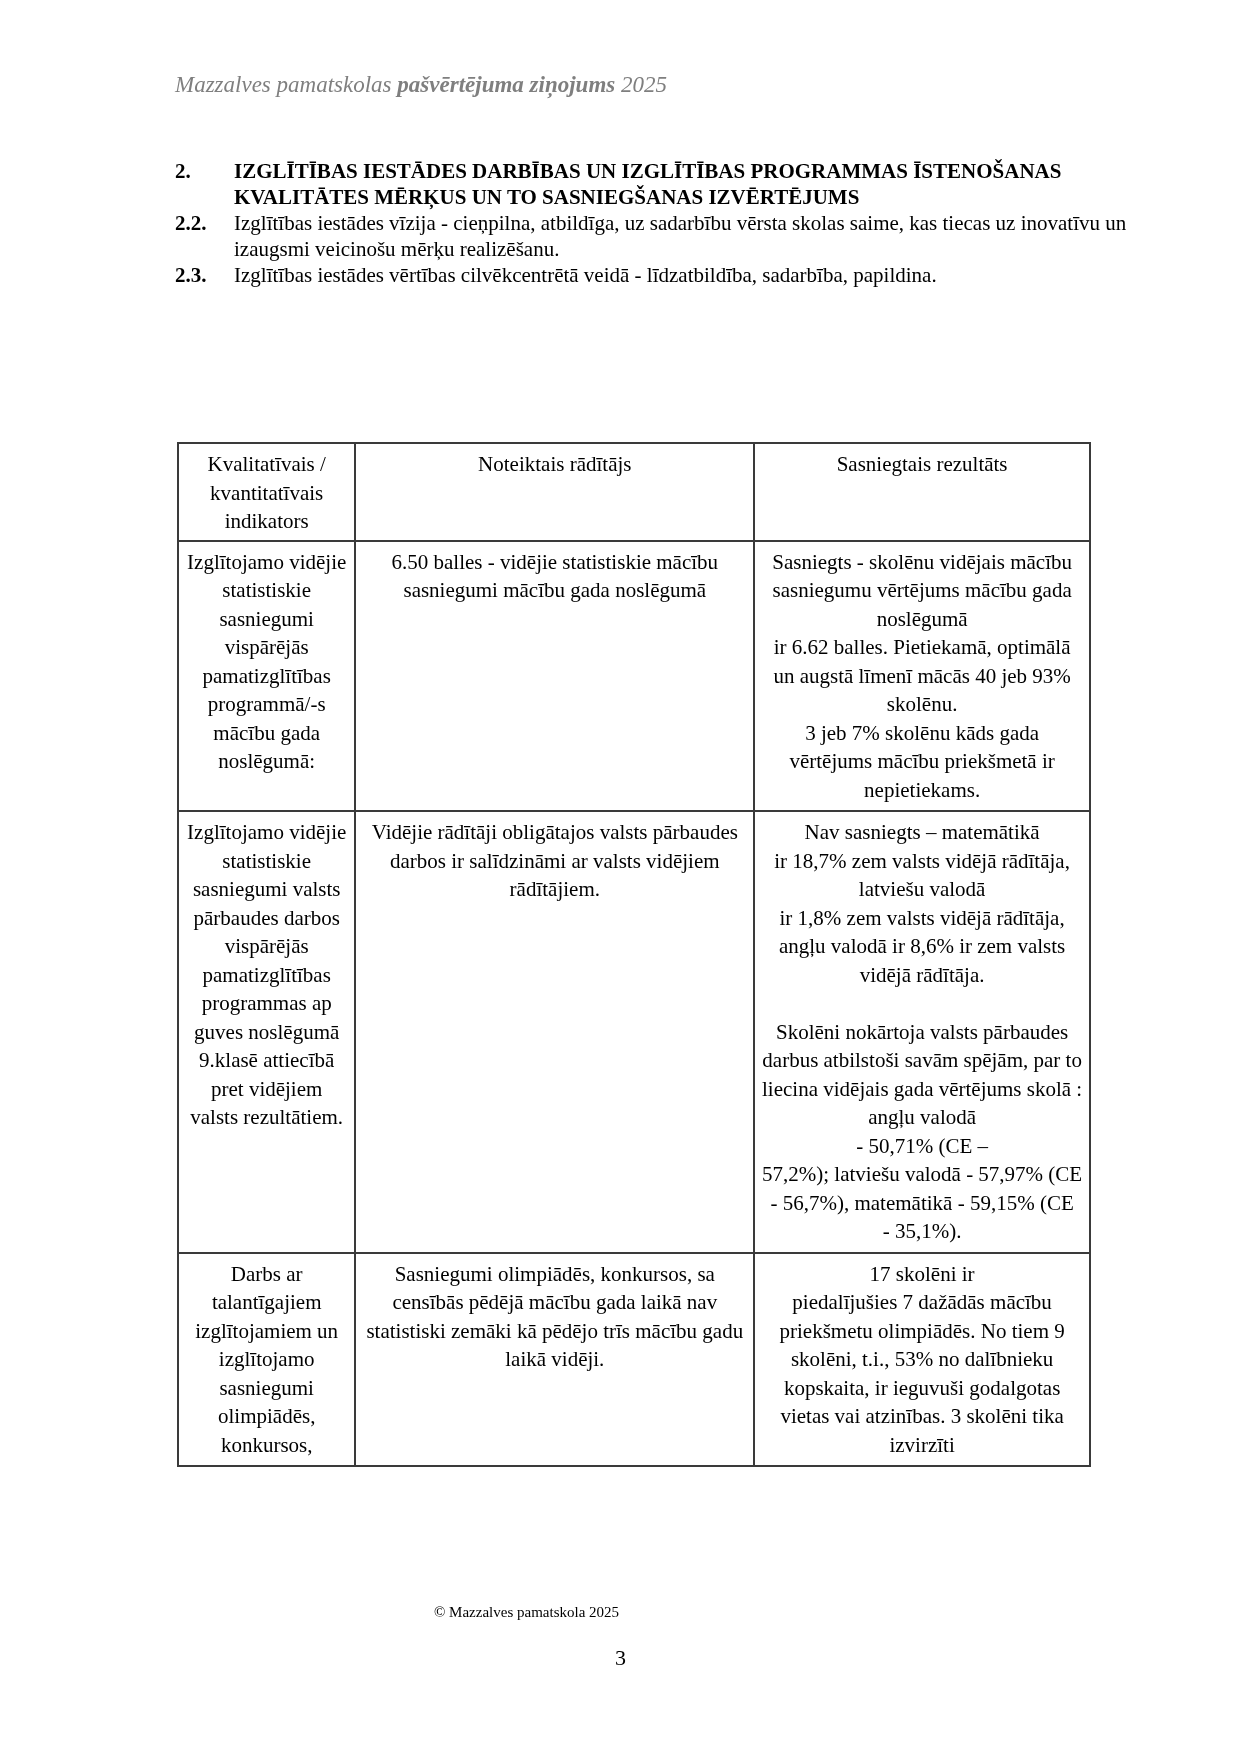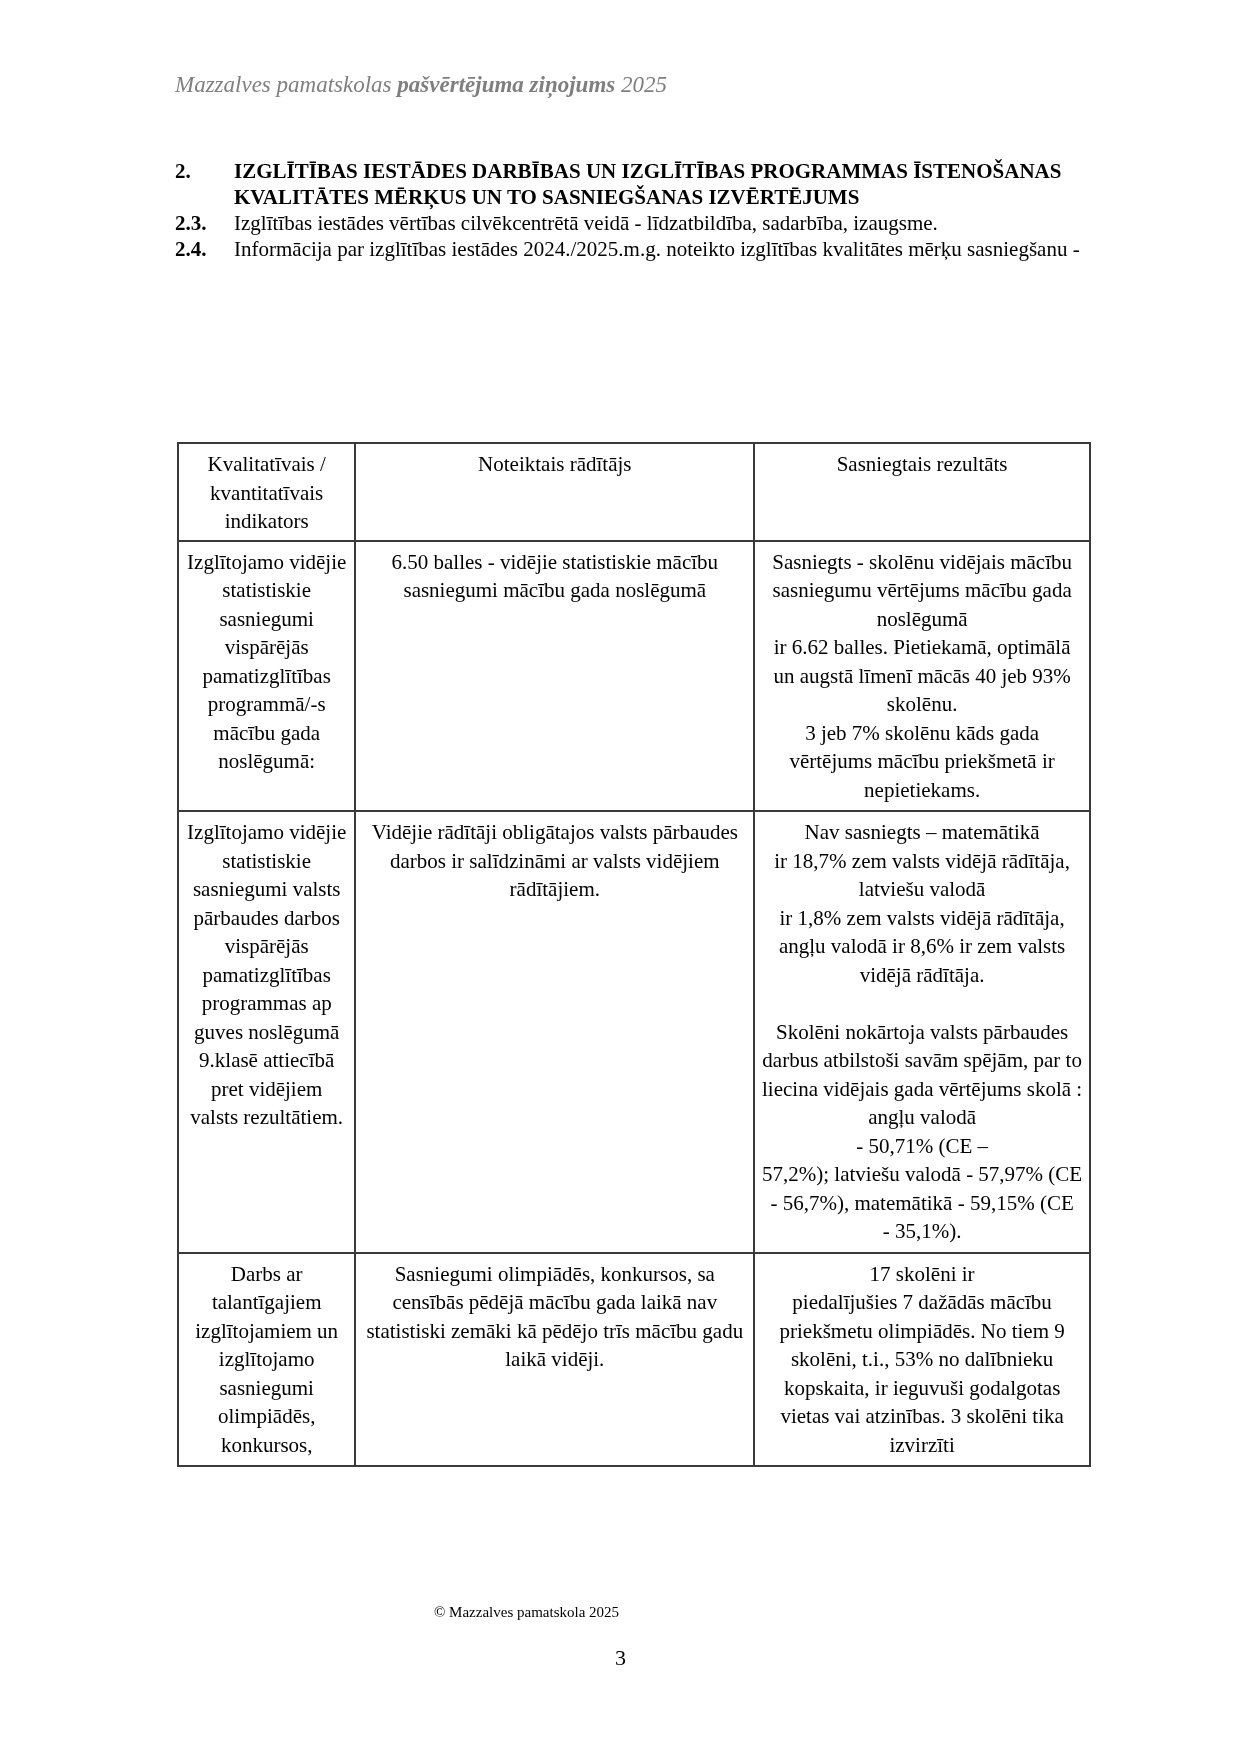--- a/index.html
+++ b/index.html
@@ -29,26 +29,26 @@
 <body>
 
 <div class="page-header"><span>Mazzalves pamatskolas </span><b>pašvērtējuma ziņojums</b><span> 2025</span></div>
 
 <div class="section">
   <div class="row heading">
     <div class="num">2.</div>
     <div class="txt">IZGLĪTĪBAS IESTĀDES DARBĪBAS UN IZGLĪTĪBAS PROGRAMMAS ĪSTENOŠANAS KVALITĀTES MĒRĶUS UN TO SASNIEGŠANAS IZVĒRTĒJUMS</div>
   </div>
   <div class="row">
-    <div class="num">2.3.</div>
-    <div class="txt">Izglītības iestādes vērtības cilvēkcentrētā veidā - līdzatbildība, sadarbība, izaugsme.</div>
+    <div class="num">2.2.</div>
+    <div class="txt">Izglītības iestādes vīzija - cieņpilna, atbildīga, uz sadarbību vērsta skolas saime, kas tiecas uz inovatīvu un izaugsmi veicinošu mērķu realizēšanu.</div>
   </div>
   <div class="row">
-    <div class="num">2.4.</div>
-    <div class="txt">Informācija par izglītības iestādes 2024./2025.m.g. noteikto izglītības kvalitātes mērķu sasniegšanu -</div>
+    <div class="num">2.3.</div>
+    <div class="txt">Izglītības iestādes vērtības cilvēkcentrētā veidā - līdzatbildība, sadarbība, papildina.</div>
   </div>
 </div>
 
 <table class="ind">
   <thead>
     <tr>
       <th class="c1">Kvalitatīvais / kvantitatīvais indikators</th>
       <th class="c2">Noteiktais rādītājs</th>
       <th class="c3">Sasniegtais rezultāts</th>
     </tr>

